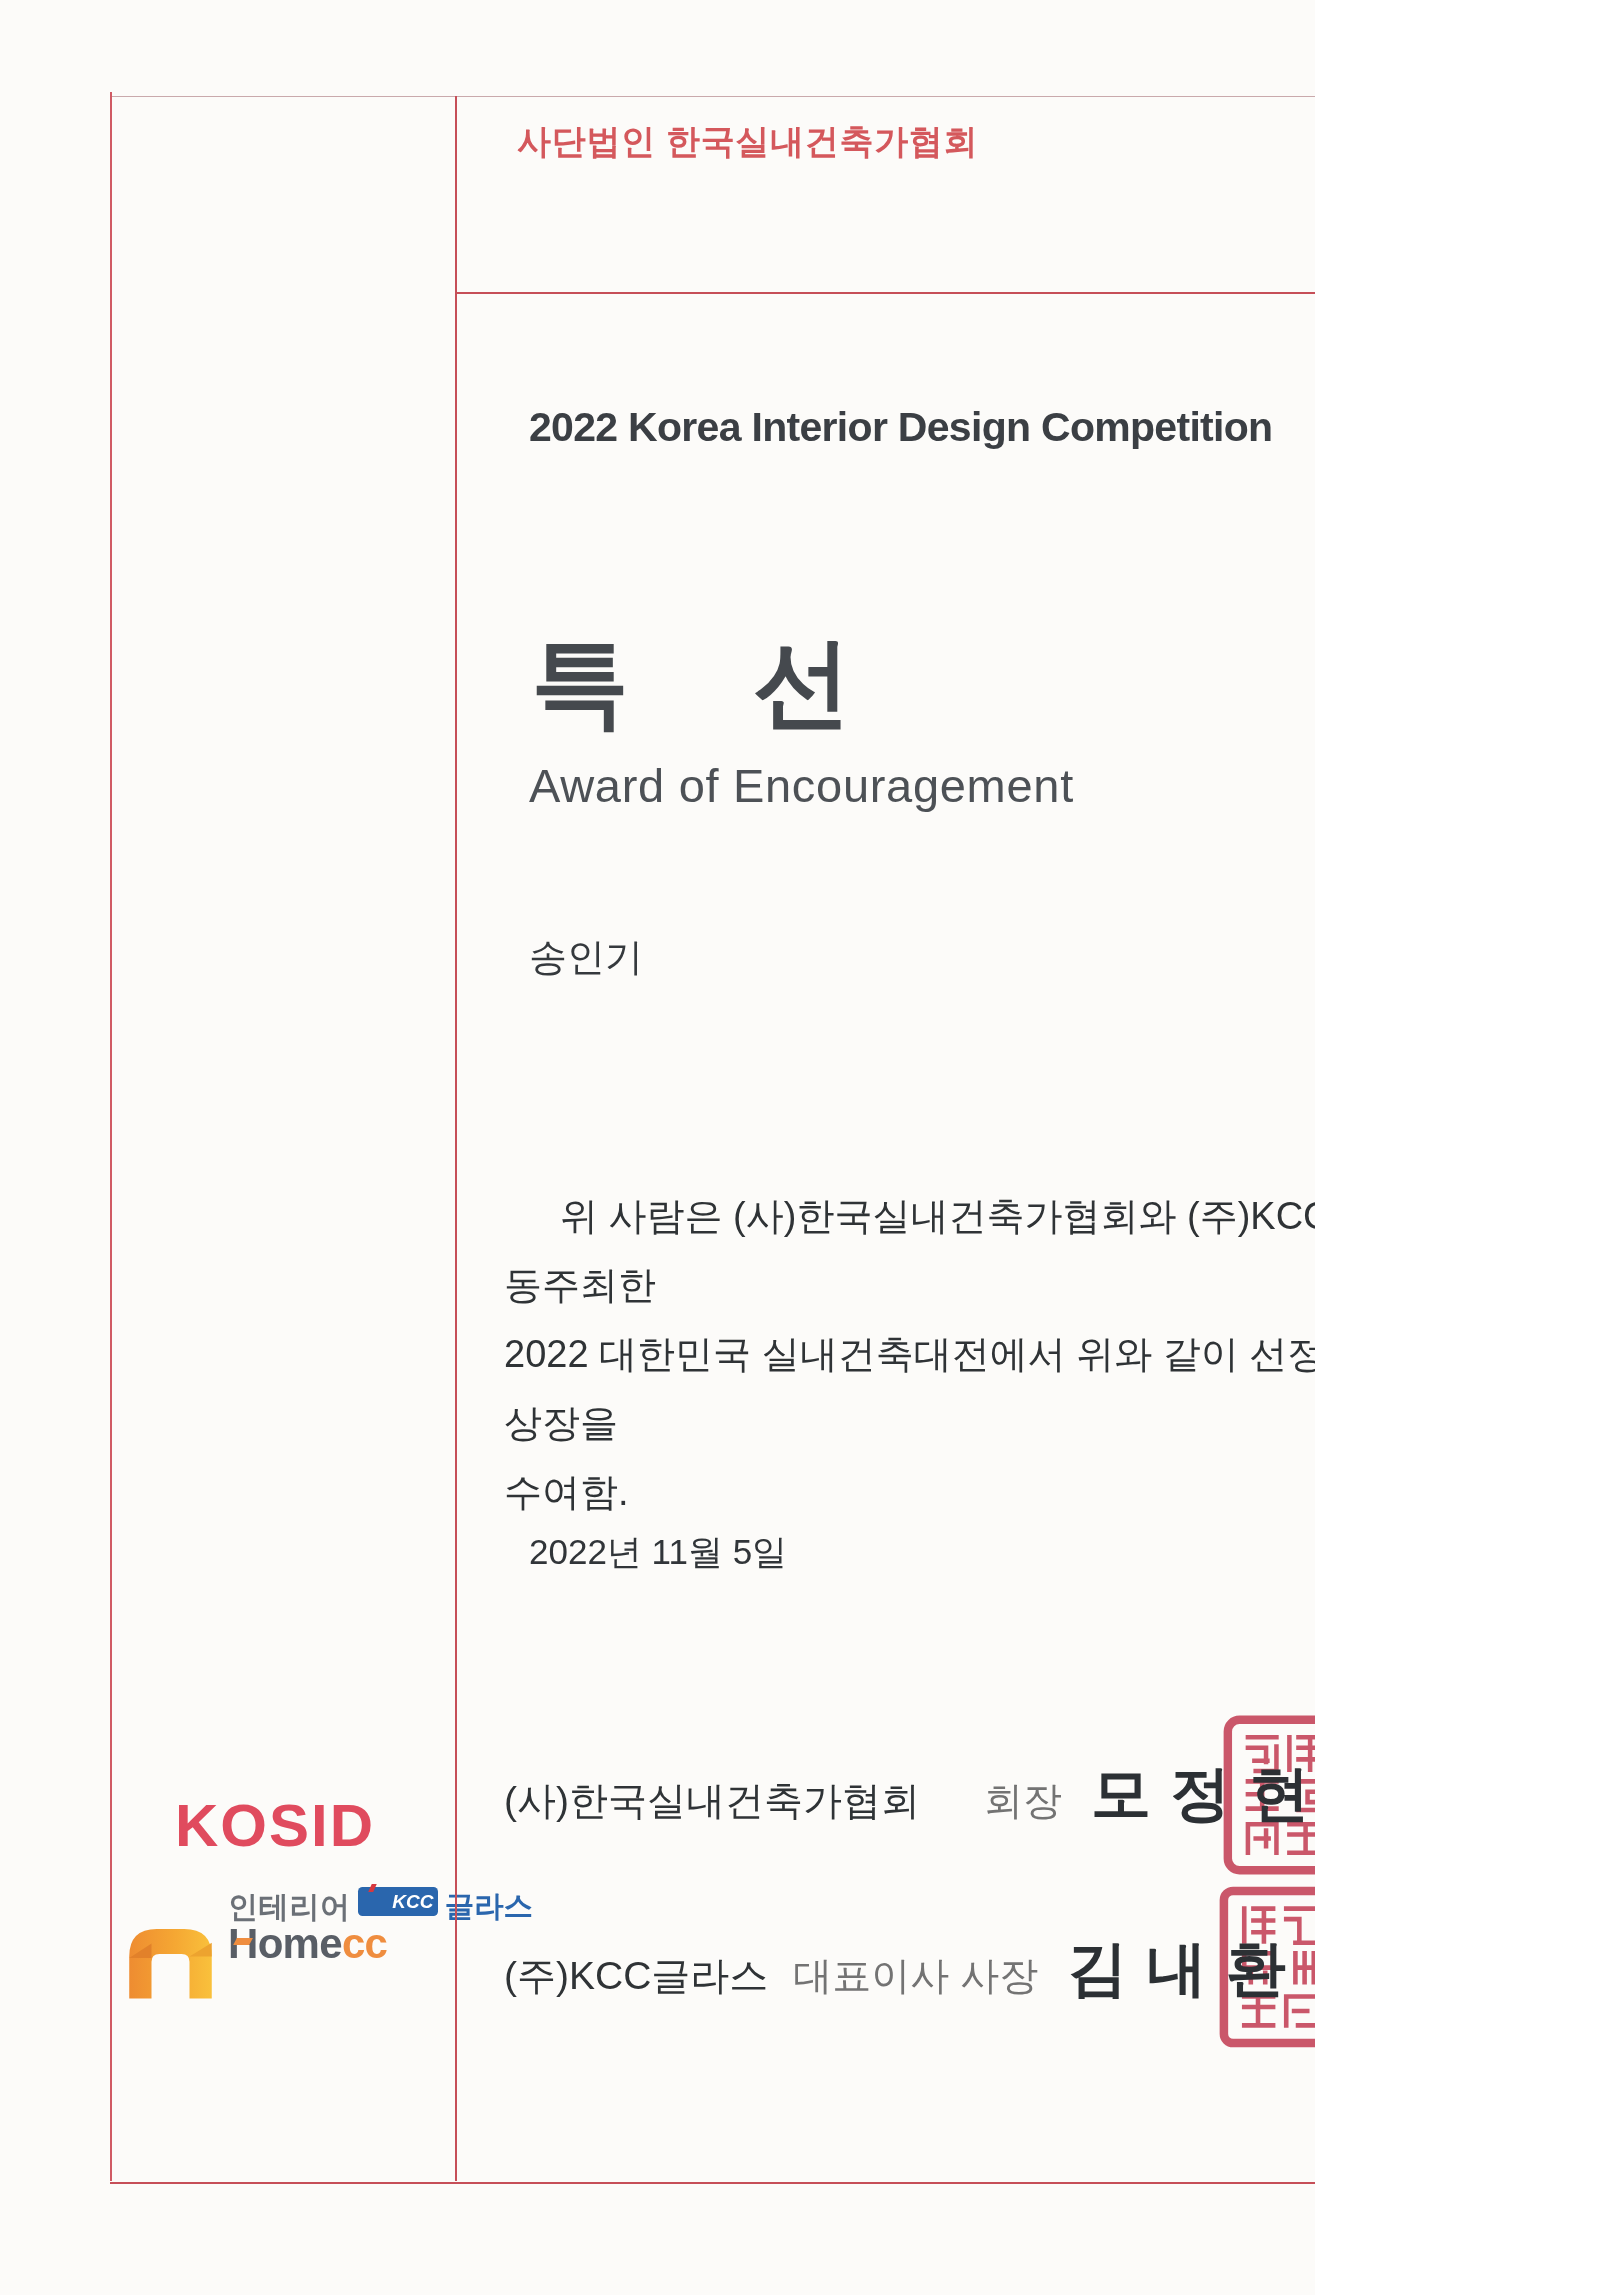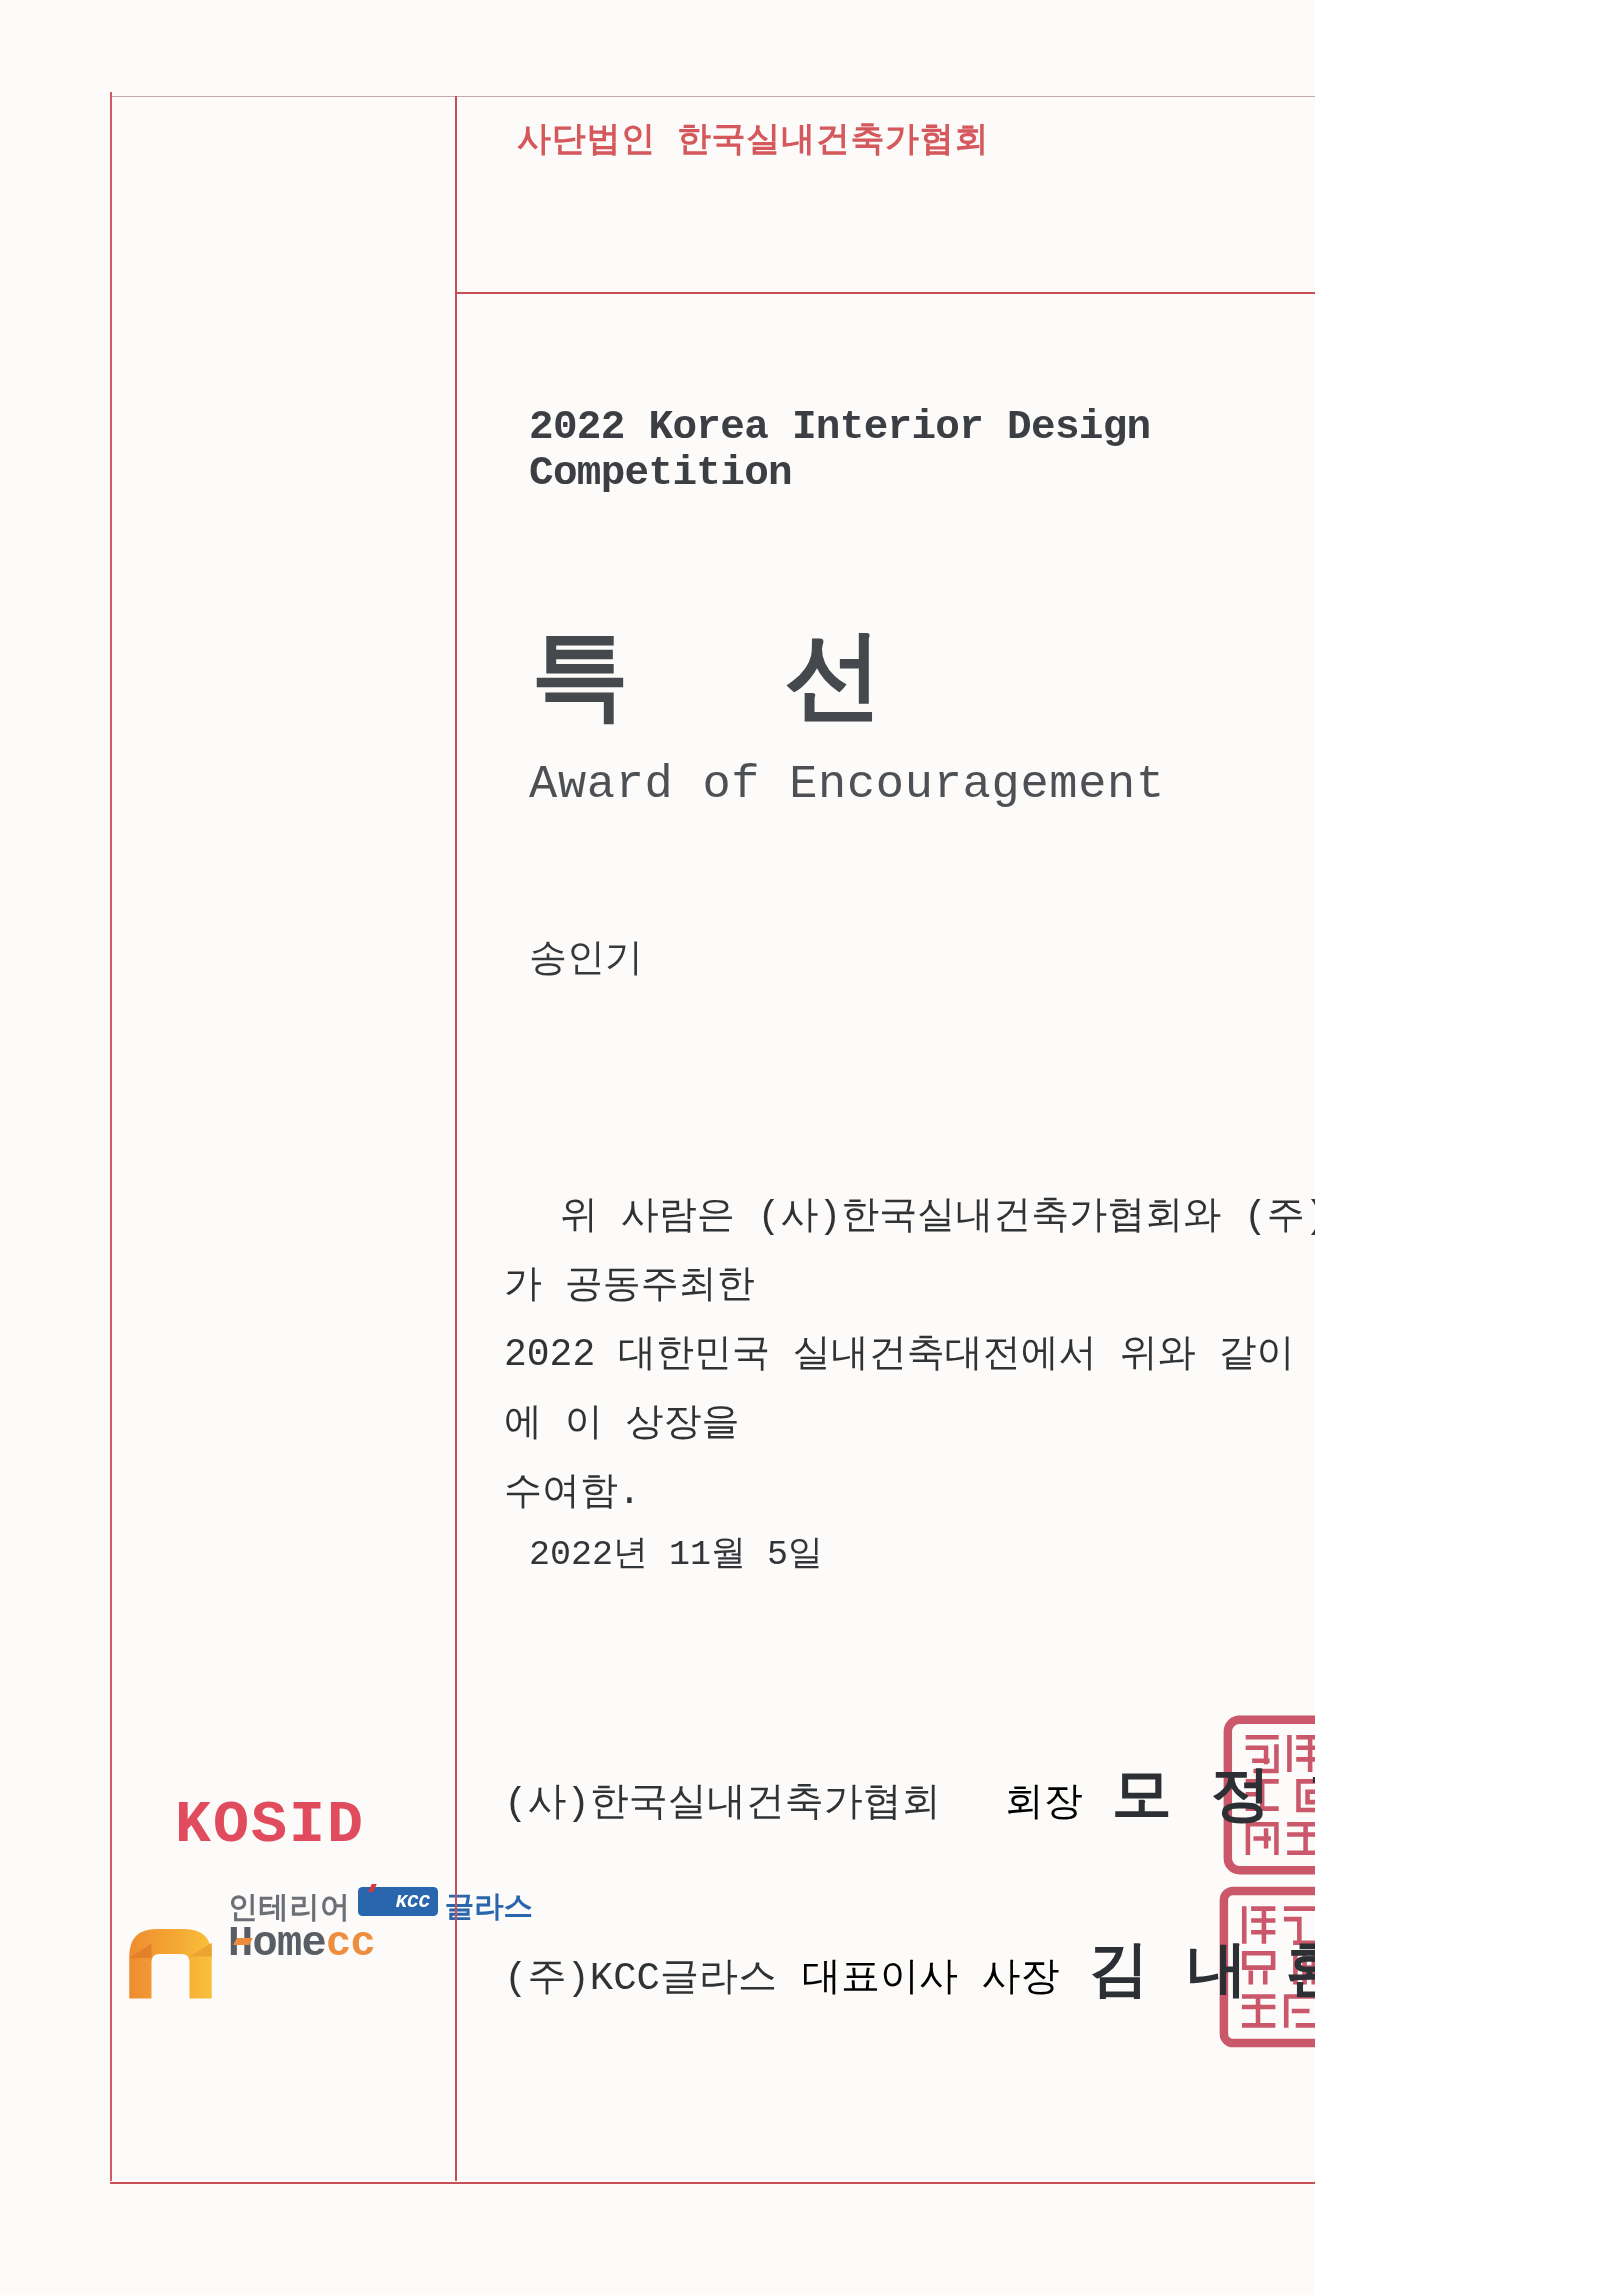--- a/index.html
+++ b/index.html
@@ -2,21 +2,21 @@
 <html style="--header-red: #d4585c; --frame-red: #c64f58; --frame-left-red: #d05a64; --frame-top-gray: #c9a9ac; --text-dark: #34383c; --title-gray: #3b3f44; --award-gray: #45494e; --seal-red: #c64a5e; --kosid-red: #e04b5e; --homecc-orange: #ef8d3f; --homecc-gray: #595e66; --kcc-blue: #2a66ad;font-size:10.5px"><head>
 <meta charset="utf-8">
 <style>
   html, body { margin: 0; padding: 0; background: #ffffff; }
   .page {
     position: relative;
     width: 1315px;
     height: 2295px;
     background: #fcfbf9;
     overflow: hidden;
-    font-family: Liberation Mono, monospace;
+    font-family: Liberation Sans, sans-serif;
     color: var(--text-dark, #34383c);
   }
   .abs { position: absolute; }
 
   
   .line { position: absolute; z-index: 1; }
   .frame-top    { left: 110px; top: 96px; width: 1440px; height: 1.3px; background: var(--frame-top-gray, #c9a9ac); }
   .frame-left   { left: 110px; top: 92px; width: 2px; height: 2089px; background: var(--frame-left-red, #d05a64); }
   .frame-inner  { left: 455px; top: 96px; width: 2px; height: 2085px; background: var(--frame-red, #c64f58); }
   .frame-right  { left: 1548px; top: 98px; width: 2px; height: 2083px; background: var(--frame-red, #c64f58); }
@@ -100,21 +100,21 @@
   .glass-ko { font-size: 29.4px; font-weight: 700; color: var(--kcc-blue, #2a66ad); }
 
   
   .sig-row {
     position: absolute; left: 504px; z-index: 5;
     display: flex; align-items: baseline; white-space: nowrap;
   }
   .sig-row-1 { top: 1754px; }
   .sig-row-2 { top: 1929px; }
   .sig-org  { font-size: 39px; color: #2f3336; }
-  .sig-role { font-size: 39px; color: #000000; }
+  .sig-role { font-size: 39px; color: #737373; }
   .sig-row-1 .sig-role { margin-left: 64px; }
   .sig-row-2 .sig-role { margin-left: 25px; }
   .sig-name { font-size: 60px; font-weight: 700; color: #2c3034; margin-left: 29px; letter-spacing: 1.3px; }
 
   
   .seal { position: absolute; z-index: 4; color: var(--seal-red, #c64a5e); opacity: 0.92; }
   .seal-1 { left: 1222px; top: 1713px; }
   .seal-2 { left: 1218px; top: 1885px; }
 </style>
 </head>

